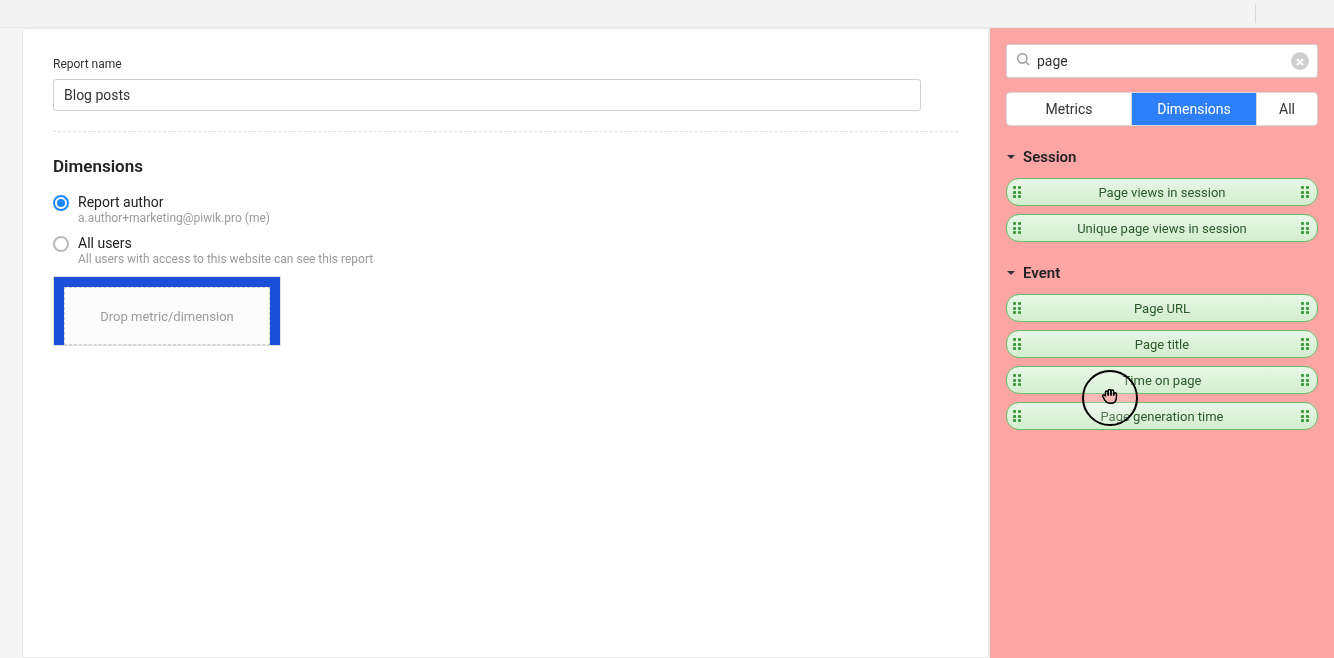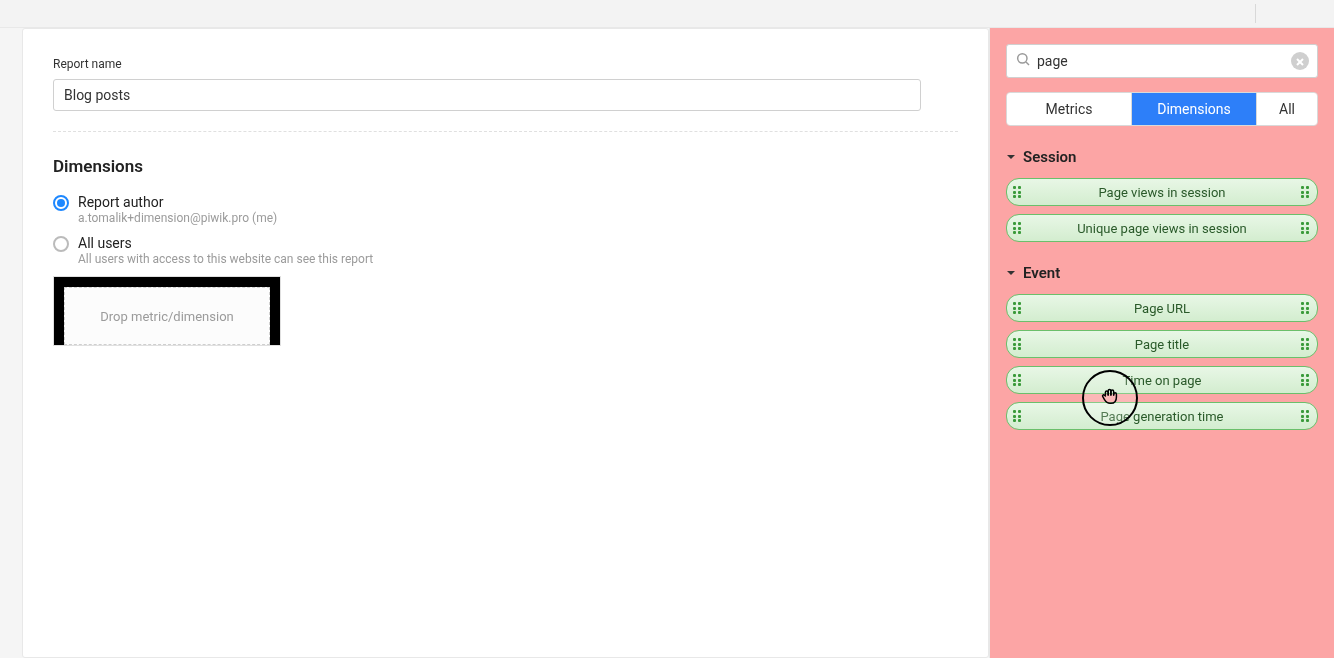--- a/index.html
+++ b/index.html
@@ -14,21 +14,21 @@
     .radio-row { display:flex; align-items:flex-start; margin-bottom:10px; }
     .radio-outer { width:16px; height:16px; border-radius:50%; border:2px solid #bbb; margin-right:9px; display:flex; align-items:center; justify-content:center; flex-shrink:0; margin-top:1px; cursor:pointer; }
     .radio-outer.selected { border-color:#1e88ff; }
     .radio-dot { width:8px; height:8px; border-radius:50%; background:#1e88ff; }
     .radio-label { font-size:14px; color:#222; }
     .radio-desc { font-size:12px; color:#9b9b9b; margin-top:1px; }
     .refresh-row { display:flex; align-items:center; margin-top:36px; margin-bottom:18px; }
     .refresh-btn { display:flex; align-items:center; height:32px; padding:0 12px; border:1px solid #d0d0d0; border-radius:3px; background:#fff; font-size:13px; color:#555; cursor:pointer; }
     .refresh-btn svg { margin-right:7px; }
     .refresh-hint { font-size:12px; color:#9b9b9b; margin-left:14px; }
-    .preview-wrap { width:228px; border:1px solid #e0e0e0; background:#000000; }
+    .preview-wrap { width:228px; border:1px solid #e0e0e0; background:#1d4ed8; }
     .drop-zone { margin:10px 10px 0 10px; height:58px; border:1px dashed #cfcfcf; display:flex; align-items:center; justify-content:center; font-size:13px; color:#9b9b9b; background:#fcfcfc; }
     .no-data { height:162px; display:flex; align-items:center; justify-content:center; font-size:13px; color:#9b9b9b; background:#fff; border-top:1px solid #eee; margin-top:10px; }
     
     .sidebar { width:345px; background:#fca5a5; border-left:1px solid #e8e8e8; padding:16px 16px 0 16px; margin-top:28px; height:calc(100% - 28px); position:relative; }
     .search-wrap { display:flex; align-items:center; border:1px solid #d0d0d0; border-radius:3px; height:34px; padding:0 8px; background:#fff; }
     .search-wrap input { flex:1; border:none; outline:none; font-size:14px; color:#333; padding:0 6px; }
     .clear-btn { width:18px; height:18px; border-radius:50%; background:#cfcfcf; display:flex; align-items:center; justify-content:center; cursor:pointer; }
     .clear-btn svg { stroke:#fff; }
     .seg-tabs { display:flex; margin-top:14px; border:1px solid #d9d9d9; border-radius:4px; overflow:hidden; }
     .seg-tab { flex:1; text-align:center; padding:8px 0; font-size:14px; cursor:pointer; background:#fff; color:#333; border-right:1px solid #d9d9d9; }
@@ -61,21 +61,21 @@
       <hr class="divider-dashed">
 
       <div class="section-title">Dimensions</div>
 
       <div class="radio-row">
         <div class="radio-outer selected">
             <div class="radio-dot"></div>
           </div>
         <div>
           <div class="radio-label">Report author</div>
-          <div class="radio-desc">a.tomalik+dimension@piwik.pro (me)</div>
+          <div class="radio-desc">a.author+marketing@piwik.pro (me)</div>
         </div>
       </div>
 
       <div class="radio-row">
         <div class="radio-outer"></div>
         <div>
           <div class="radio-label">All users</div>
           <div class="radio-desc">All users with access to this website can see this report</div>
         </div>
       </div>

